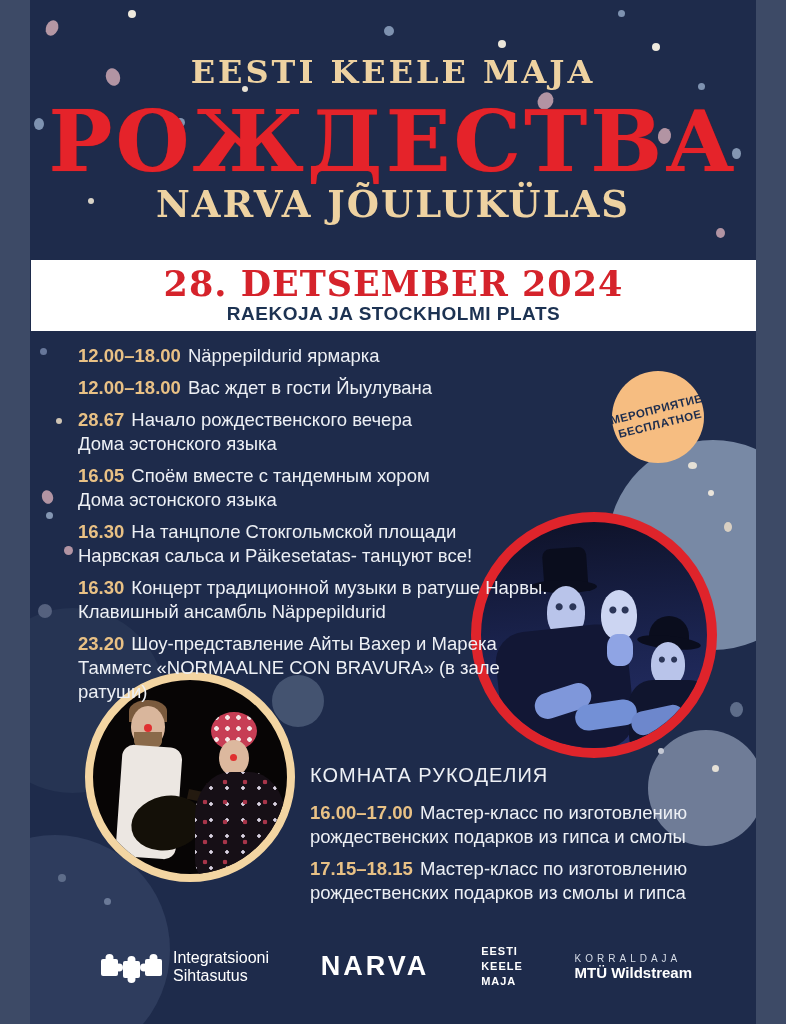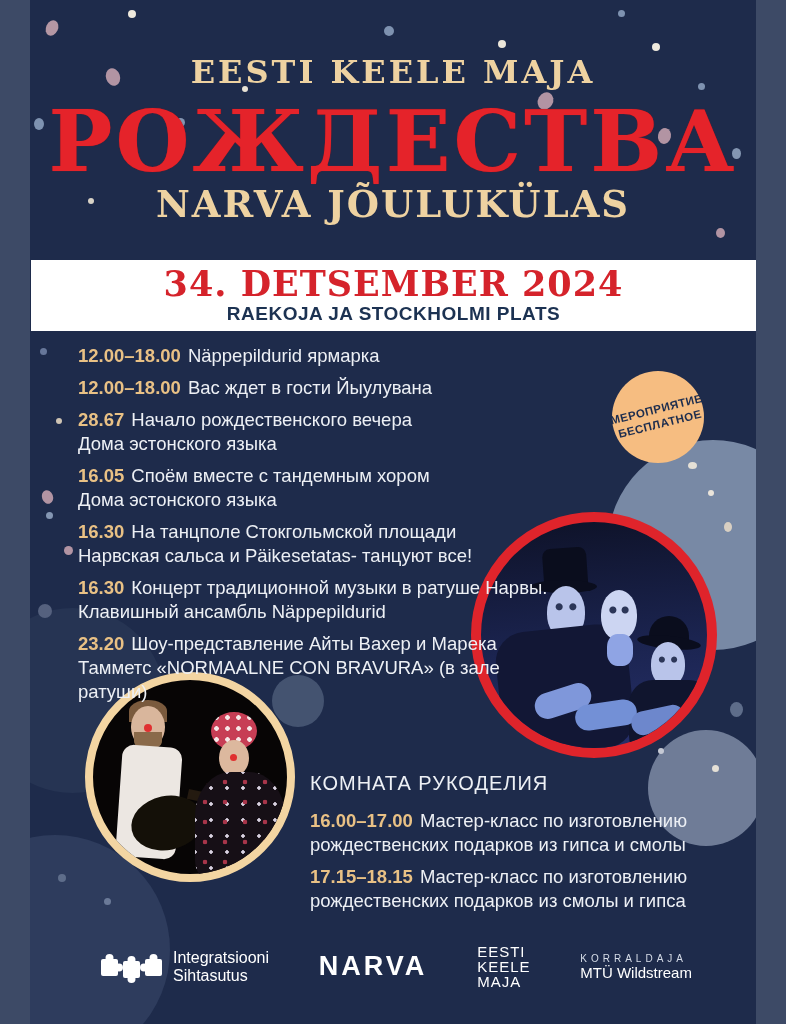--- a/index.html
+++ b/index.html
@@ -32,33 +32,33 @@
   .badge .btxt{transform:rotate(-14deg);font-size:11.5px;font-weight:bold;color:#1d2d4e;
       text-align:center;letter-spacing:0.5px;line-height:15px;}
 
   .photo{position:absolute;border-radius:50%;overflow:hidden;z-index:3;}
   .photo div{position:absolute;}
   .photo-right{left:471px;top:512px;width:226px;height:226px;border:10px solid #df242b;
       background:linear-gradient(175deg,#0e1228,#1b2450 55%,#27306a);}
   .photo-left{left:85px;top:672px;width:194px;height:194px;border:8px solid #f3d5a2;background:#070505;}
 
   .craft{position:absolute;left:310px;top:760px;width:390px;z-index:5;}
-  .craft h2{font-size:20px;color:#edf0f5;font-weight:normal;letter-spacing:1px;margin:12px 0 14px 0;}
+  .craft h2{font-size:20px;color:#edf0f5;font-weight:normal;letter-spacing:1px;margin:4px 0 14px 0;}
 
   .closing{position:absolute;left:30px;right:30px;top:903px;text-align:center;font-size:22px;
       font-weight:bold;color:#e2978f;letter-spacing:1px;z-index:5;}
 
   .footer{position:absolute;left:100px;top:944px;width:592px;display:flex;align-items:center;
       justify-content:space-between;z-index:5;color:#ffffff;}
   .logo1{display:flex;align-items:center;gap:9px;}
   .logo1 .name{font-size:16px;line-height:18px;}
   .logo2{font-size:27px;font-weight:bold;letter-spacing:3px;}
-  .logo3{font-size:15px;font-weight:normal;line-height:15px;letter-spacing:1px;}
+  .logo3{font-size:11px;font-weight:bold;line-height:15px;letter-spacing:1px;}
   .logo4 .k{font-size:10px;letter-spacing:4px;color:#d7dde8;}
-  .logo4 .w{font-size:15px;font-weight:normal;margin-top:0;text-align:center;}
+  .logo4 .w{font-size:15px;font-weight:bold;margin-top:0;text-align:center;}
 </style>
 </head>
 <body>
 
 <div class="poster">
 
   <div class="deco" style="left:608px;top:440px;width:210px;height:210px;background:#8091ac;opacity:.92;"></div>
   <div class="deco" style="left:648px;top:730px;width:116px;height:116px;background:#7e8ba5;opacity:.85;"></div>
   <div class="deco" style="left:-60px;top:835px;width:230px;height:230px;background:#2e3c5d;"></div>
   <div class="deco" style="left:-20px;top:608px;width:185px;height:185px;background:#263453;"></div>
@@ -98,21 +98,21 @@
     </div>
 
   <div class="edge left"></div>
   <div class="edge right"></div>
 
   <div class="t1">EESTI KEELE MAJA</div>
   <div class="t2">РОЖДЕСТВА</div>
   <div class="t3">NARVA JÕULUKÜLAS</div>
 
   <div class="banner">
-    <div class="date">34. DETSEMBER 2024</div>
+    <div class="date">28. DETSEMBER 2024</div>
     <div class="loc">RAEKOJA JA STOCKHOLMI PLATS</div>
   </div>
 
   <div class="schedule">
     <div class="item"><span class="time">12.00–18.00</span><span class="txt">Näppepildurid ярмарка</span></div>
     <div class="item"><span class="time">12.00–18.00</span><span class="txt">Вас ждет в гости Йыулувана</span></div>
     <div class="item"><span class="time">28.67</span><span class="txt">Начало рождественского вечера
 Дома эстонского языка</span></div>
     <div class="item"><span class="time">16.05</span><span class="txt">Споём вместе с тандемным хором
 Дома эстонского языка</span></div>

